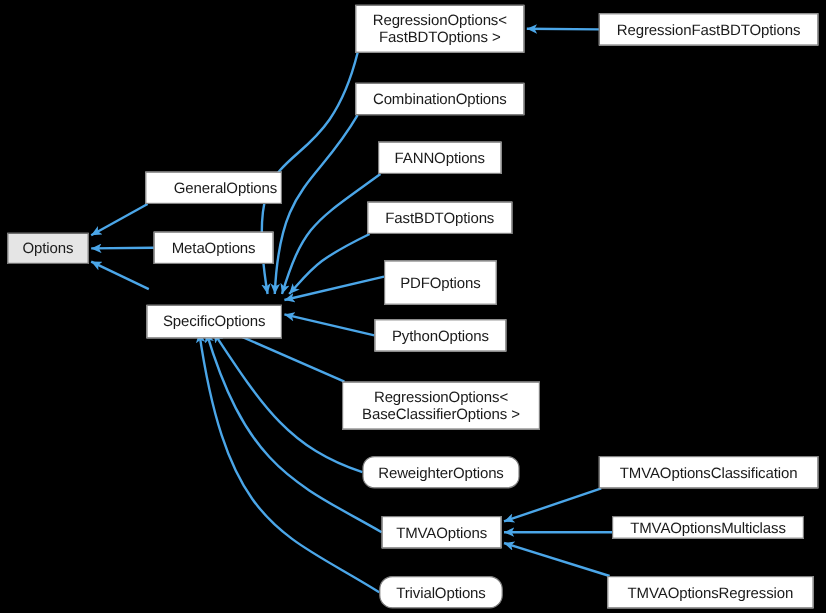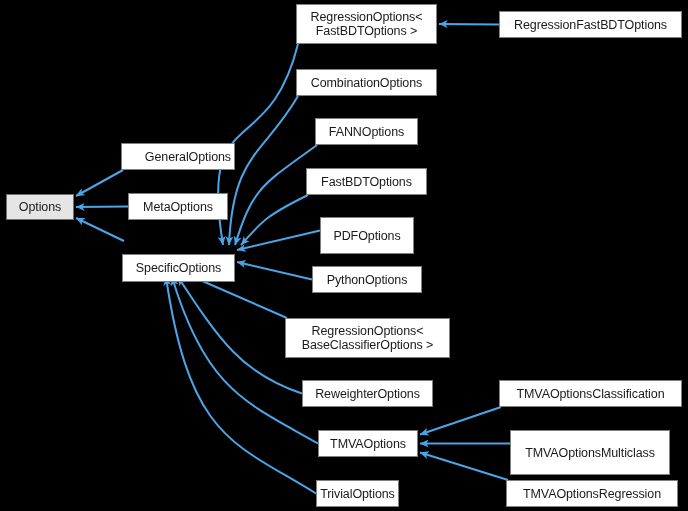--- a/index.html
+++ b/index.html
@@ -110,35 +110,35 @@
   <div class="node" style="left: 320px; top: 217px; width: 94px; height: 37px;">
     <span class="label">PDFOptions</span>
   </div>
   <div class="node" style="left: 312px; top: 266px; width: 110px; height: 27px;">
     <span class="label">PythonOptions</span>
   </div>
   <div class="node" style="left: 285px; top: 318px; width: 165px; height: 40px;">
     <span class="label">RegressionOptions&lt;
 BaseClassifierOptions &gt;</span>
   </div>
-  <div class="node" style="left: 302px; top: 380px; width: 131px; height: 27px;">
+  <div class="node" style="left: 302px; top: 380px; width: 131px; height: 27px; border-radius: 10px;">
     <span class="label">ReweighterOptions</span>
   </div>
   <div class="node" style="left: 318px; top: 430px; width: 100px; height: 27px;">
     <span class="label">TMVAOptions</span>
   </div>
-  <div class="node" style="left: 316px; top: 480px; width: 83px; height: 27px;">
+  <div class="node" style="left: 316px; top: 480px; width: 103px; height: 27px; border-radius: 11px;">
     <span class="label">TrivialOptions</span>
   </div>
   <div class="node" style="left: 499px; top: 11px; width: 183px; height: 27px;">
     <span class="label">RegressionFastBDTOptions</span>
   </div>
   <div class="node" style="left: 499px; top: 380px; width: 183px; height: 27px;">
     <span class="label">TMVAOptionsClassification</span>
   </div>
-  <div class="node" style="left: 510px; top: 430px; width: 160px; height: 45px;">
+  <div class="node" style="left: 510px; top: 430px; width: 160px; height: 19px;">
     <span class="label">TMVAOptionsMulticlass</span>
   </div>
   <div class="node" style="left: 506px; top: 480px; width: 172px; height: 27px;">
     <span class="label">TMVAOptionsRegression</span>
   </div>
 
 </div>
 
 </body></html>

